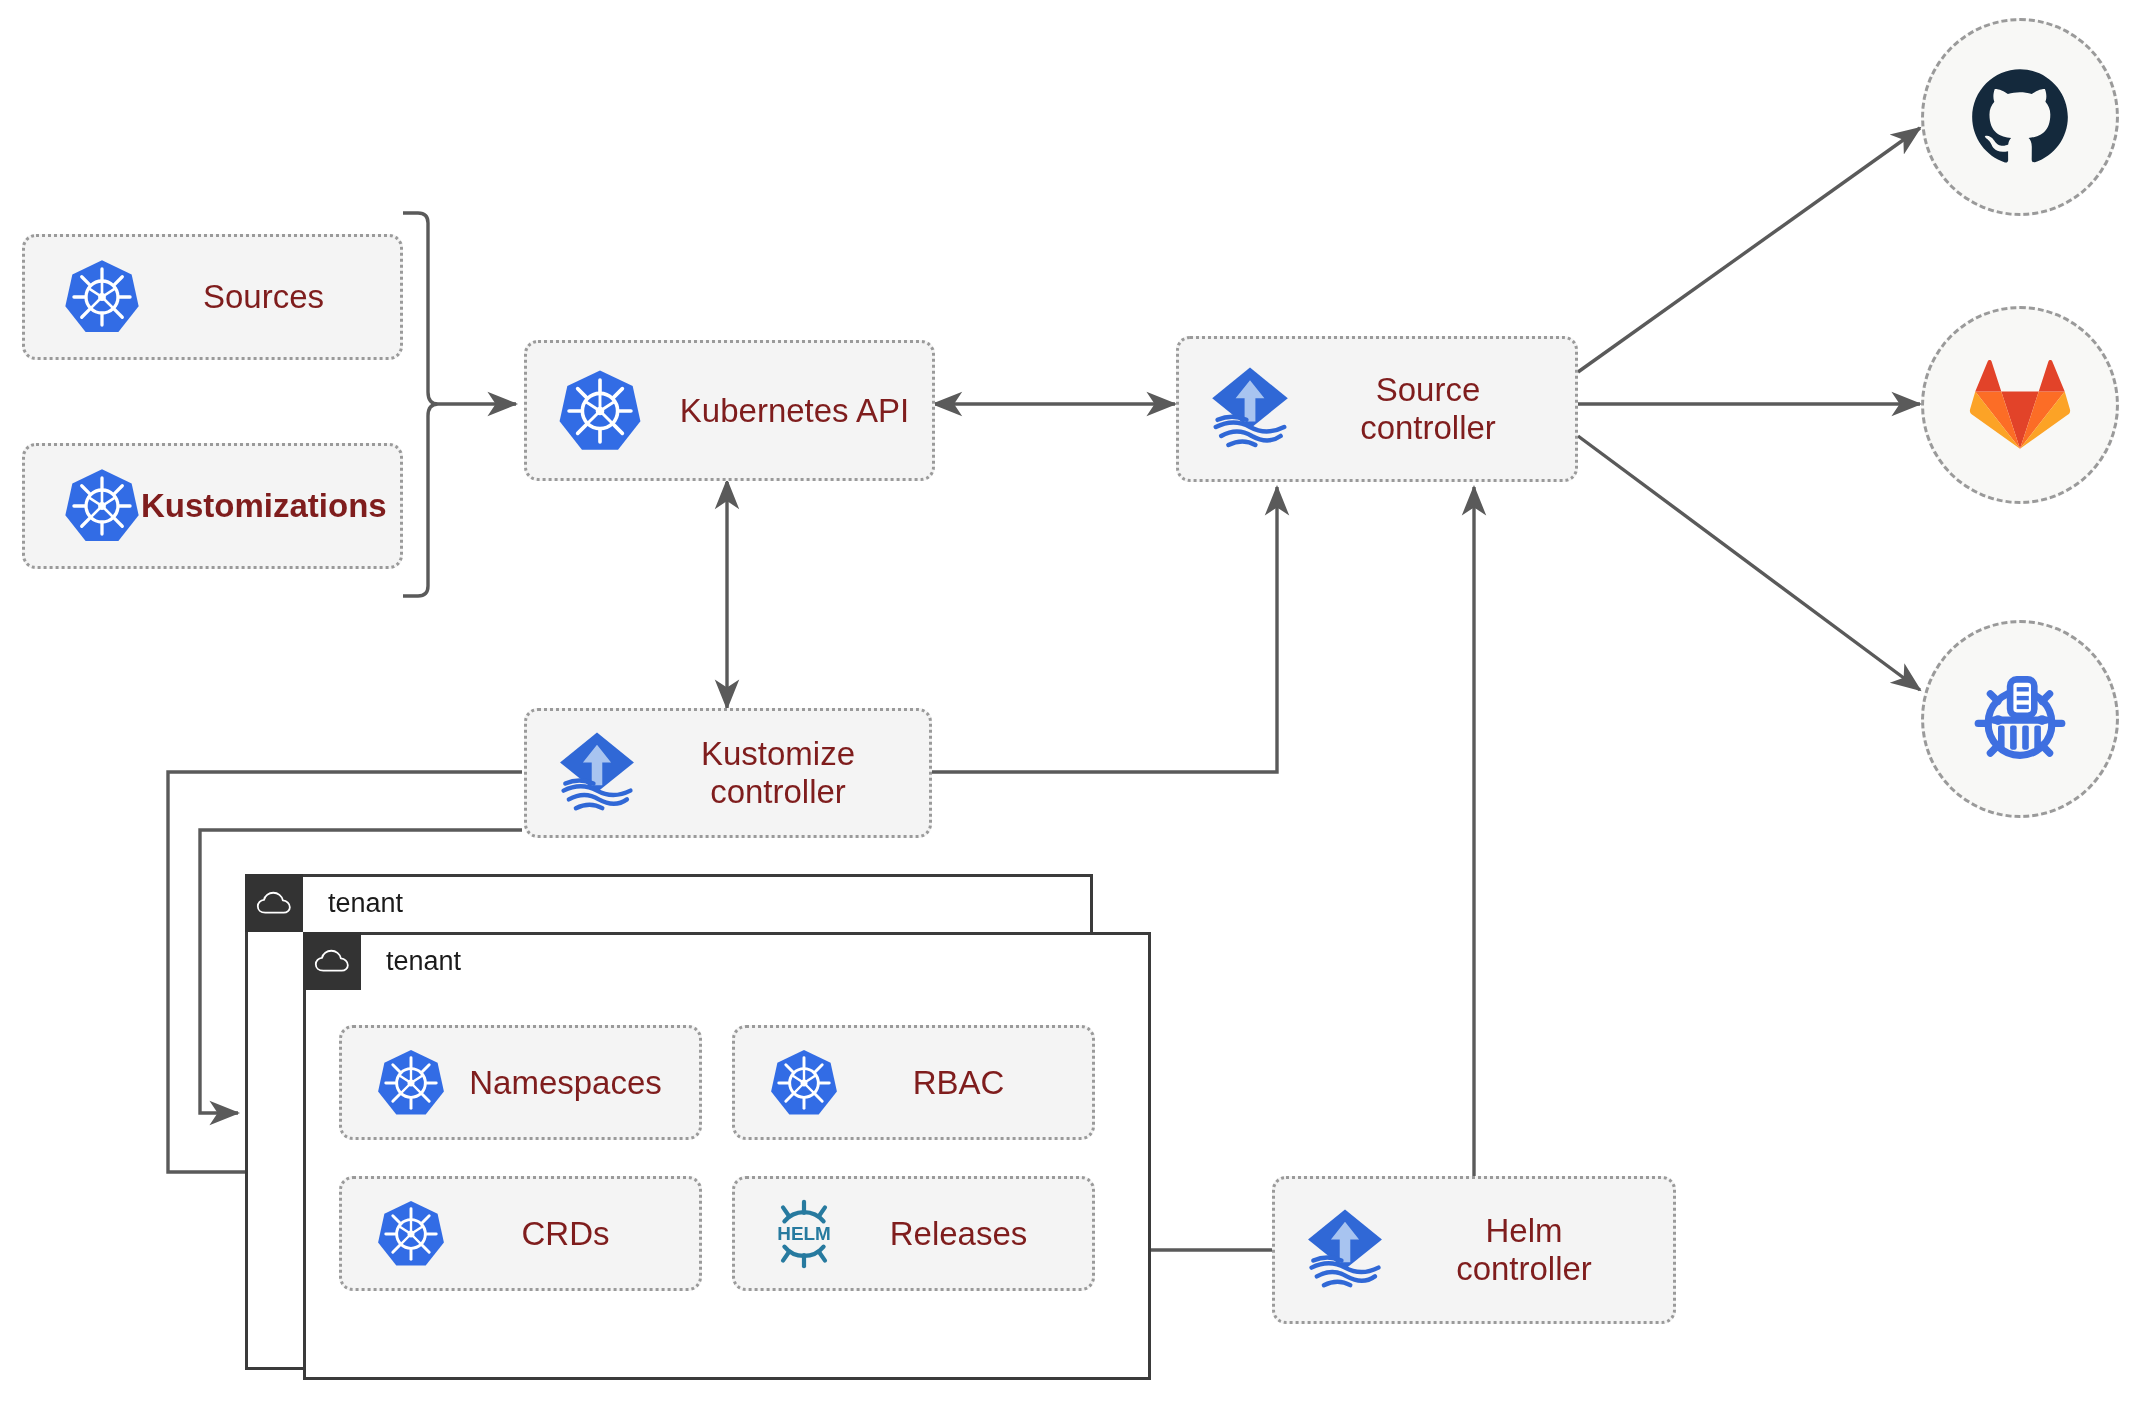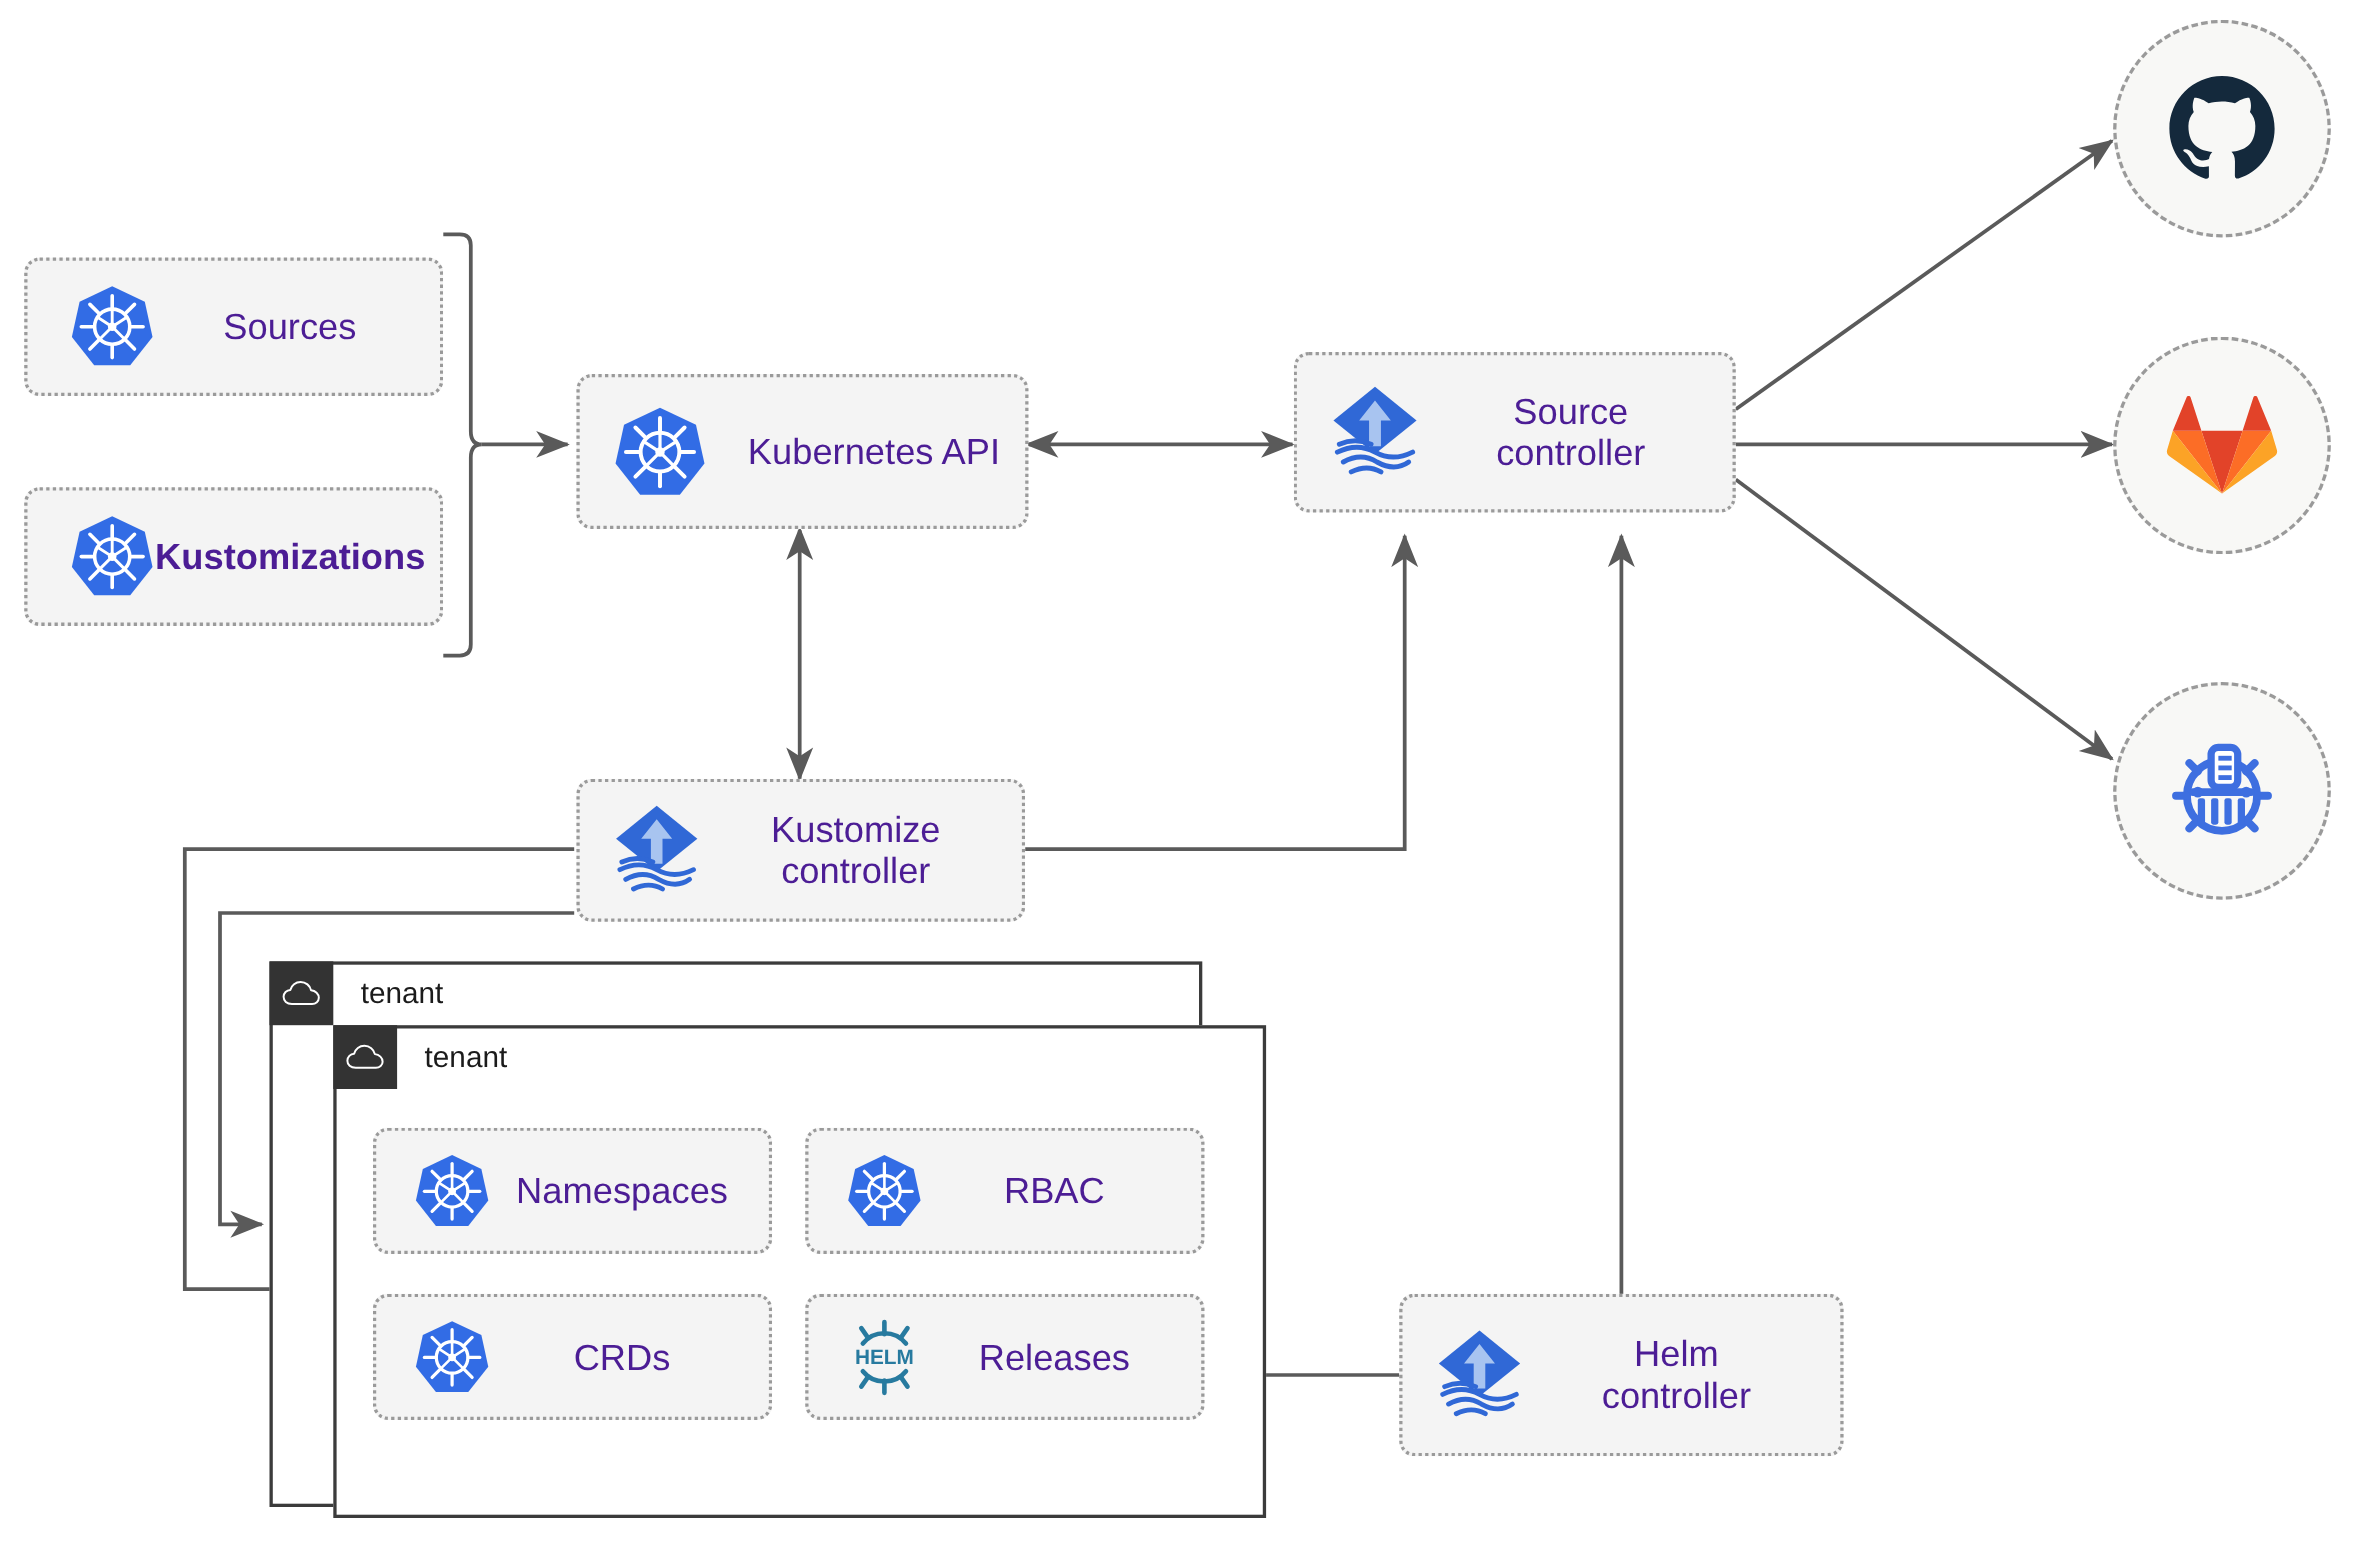--- a/index.html
+++ b/index.html
@@ -13,21 +13,21 @@
     border:3px dotted #9a9a9a;
     border-radius:14px;
     display:flex;
     align-items:center;
     box-sizing:border-box;
   }
   .node .ico{flex:0 0 auto;display:flex;align-items:center;justify-content:center;}
   .node .lbl{
     flex:1 1 auto;
     text-align:center;
-    color:#4c1d95;
+    color:#7f1d1d;
     font-size:33px;
     line-height:1.15;
     white-space:pre-line;
     padding-right:14px;
   }
 
   
   .circle{
     position:absolute;
     border:3px dashed #9a9a9a;
@@ -290,21 +290,21 @@
 
   <div class="node" style="left:524px;top:340px;width:411px;height:141px;gap:28px;">
     <div class="ico" style="margin-left:30px;">
       <svg width="86" height="86">
           <use href="#sym-k8s"></use>
         </svg>
     </div>
     <div class="lbl">Kubernetes API</div>
   </div>
 
-  <div class="node" style="left:1176px;top:320px;width:402px;height:146px;">
+  <div class="node" style="left:1176px;top:336px;width:402px;height:146px;">
     <div class="ico" style="margin-left:26px;">
       <svg width="90" height="90">
           <use href="#sym-flux"></use>
         </svg>
     </div>
     <div class="lbl">Source
 controller</div>
   </div>
 
   <div class="node" style="left:524px;top:708px;width:408px;height:130px;">

